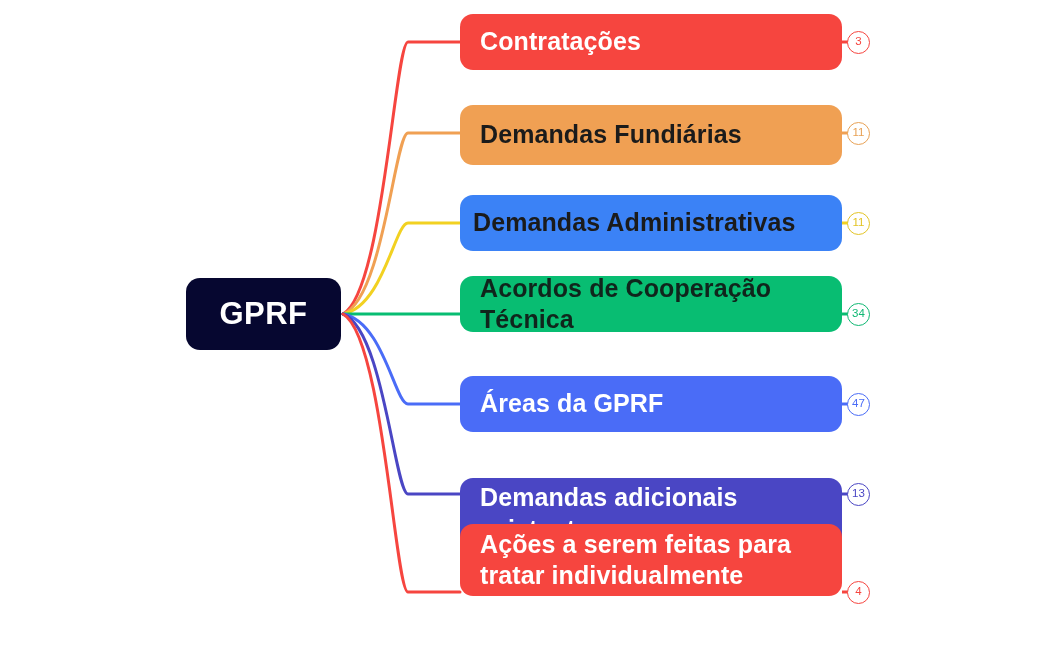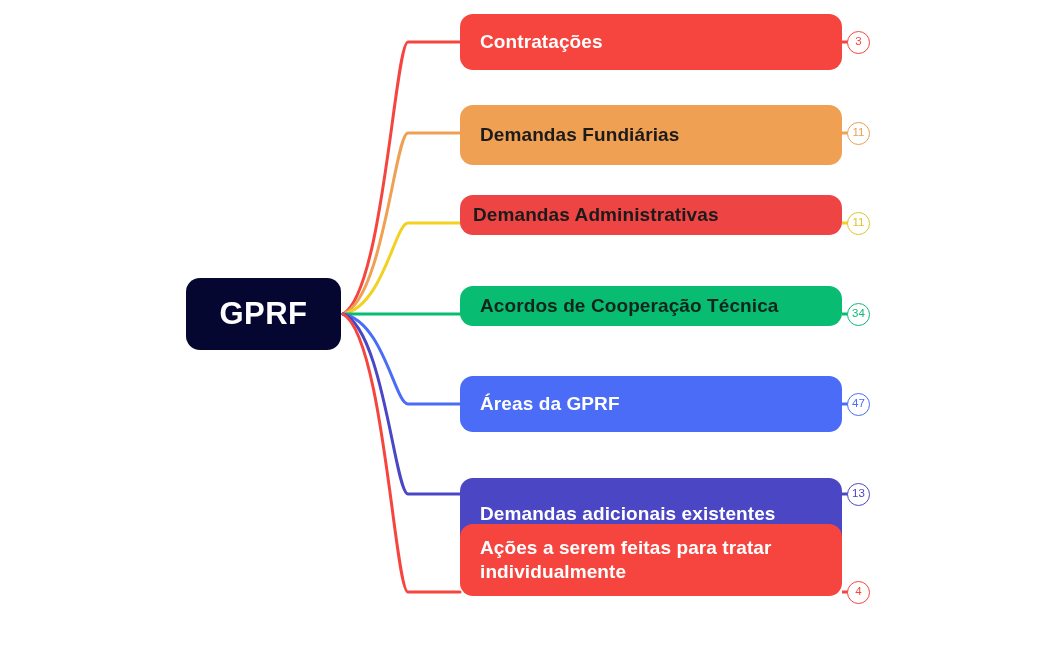--- a/index.html
+++ b/index.html
@@ -53,21 +53,21 @@
     position: absolute;
     left: 460px;
     width: 382px;
     border-radius: 13px;
     display: flex;
     align-items: center;
     box-sizing: border-box;
     padding: 0 20px;
   }
   .branch-node-label {
-    font-size: 19px;
+    font-size: 25px;
     font-weight: bold;
     line-height: 1.25;
     font-family: "Liberation Sans", sans-serif;
     letter-spacing: 0.1px;
   }
   .badge {
     position: absolute;
     width: 23px;
     height: 23px;
     border-radius: 50%;
@@ -117,27 +117,27 @@
       </div>
       <div class="badge" style="left: 847px; top: 30.5px; border-color: rgb(246, 69, 63);">
         <span class="badge-count" style="color: rgb(246, 69, 63);">3</span>
       </div>
       <div class="branch-node" style="top: 105px; height: 60px; background: rgb(240, 160, 83);">
         <span class="branch-node-label" style="color: rgb(27, 27, 27);">Demandas Fundiárias</span>
       </div>
       <div class="badge" style="left: 847px; top: 121.5px; border-color: rgb(232, 161, 84);">
         <span class="badge-count" style="color: rgb(232, 161, 84);">11</span>
       </div>
-      <div class="branch-node" style="top: 195px; height: 40px; background: #ef4444; padding-left: 13px;">
+      <div class="branch-node" style="top: 195px; height: 56px; background: #3b82f6; padding-left: 13px;">
         <span class="branch-node-label" style="color: rgb(27, 27, 27);">Demandas Administrativas</span>
       </div>
       <div class="badge" style="left: 847px; top: 211.5px; border-color: rgb(227, 196, 36);">
         <span class="badge-count" style="color: rgb(227, 196, 36);">11</span>
       </div>
-      <div class="branch-node" style="top: 286px; height: 40px; background: rgb(8, 189, 114);">
+      <div class="branch-node" style="top: 276px; height: 56px; background: rgb(8, 189, 114);">
         <span class="branch-node-label" style="color: rgb(16, 37, 28);">Acordos de Cooperação Técnica</span>
       </div>
       <div class="badge" style="left: 847px; top: 302.5px; border-color: rgb(15, 184, 115);">
         <span class="badge-count" style="color: rgb(15, 184, 115);">34</span>
       </div>
       <div class="branch-node" style="top: 376px; height: 56px; background: rgb(74, 108, 247);">
         <span class="branch-node-label" style="color: rgb(255, 255, 255);">Áreas da GPRF</span>
       </div>
       <div class="badge" style="left: 847px; top: 392.5px; border-color: rgb(74, 108, 247);">
         <span class="badge-count" style="color: rgb(74, 108, 247);">47</span>

